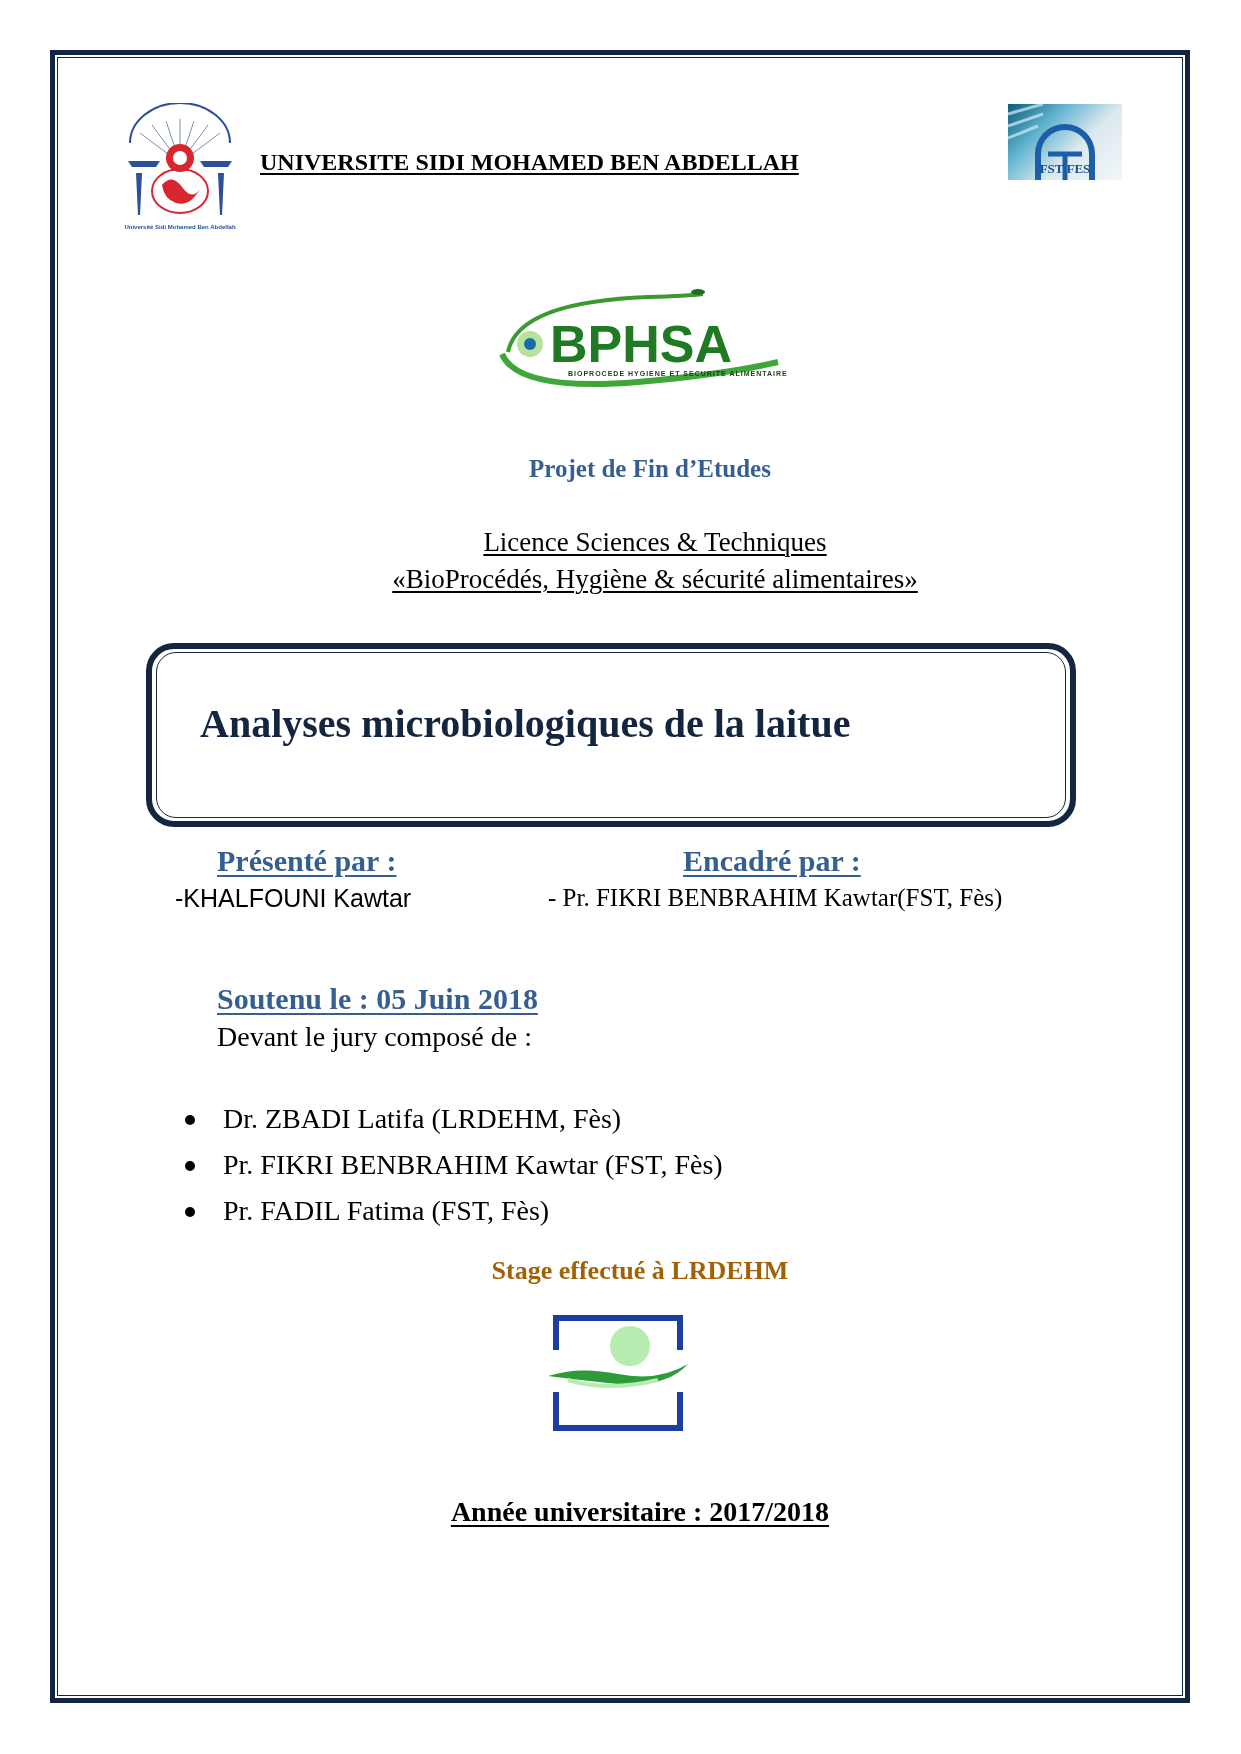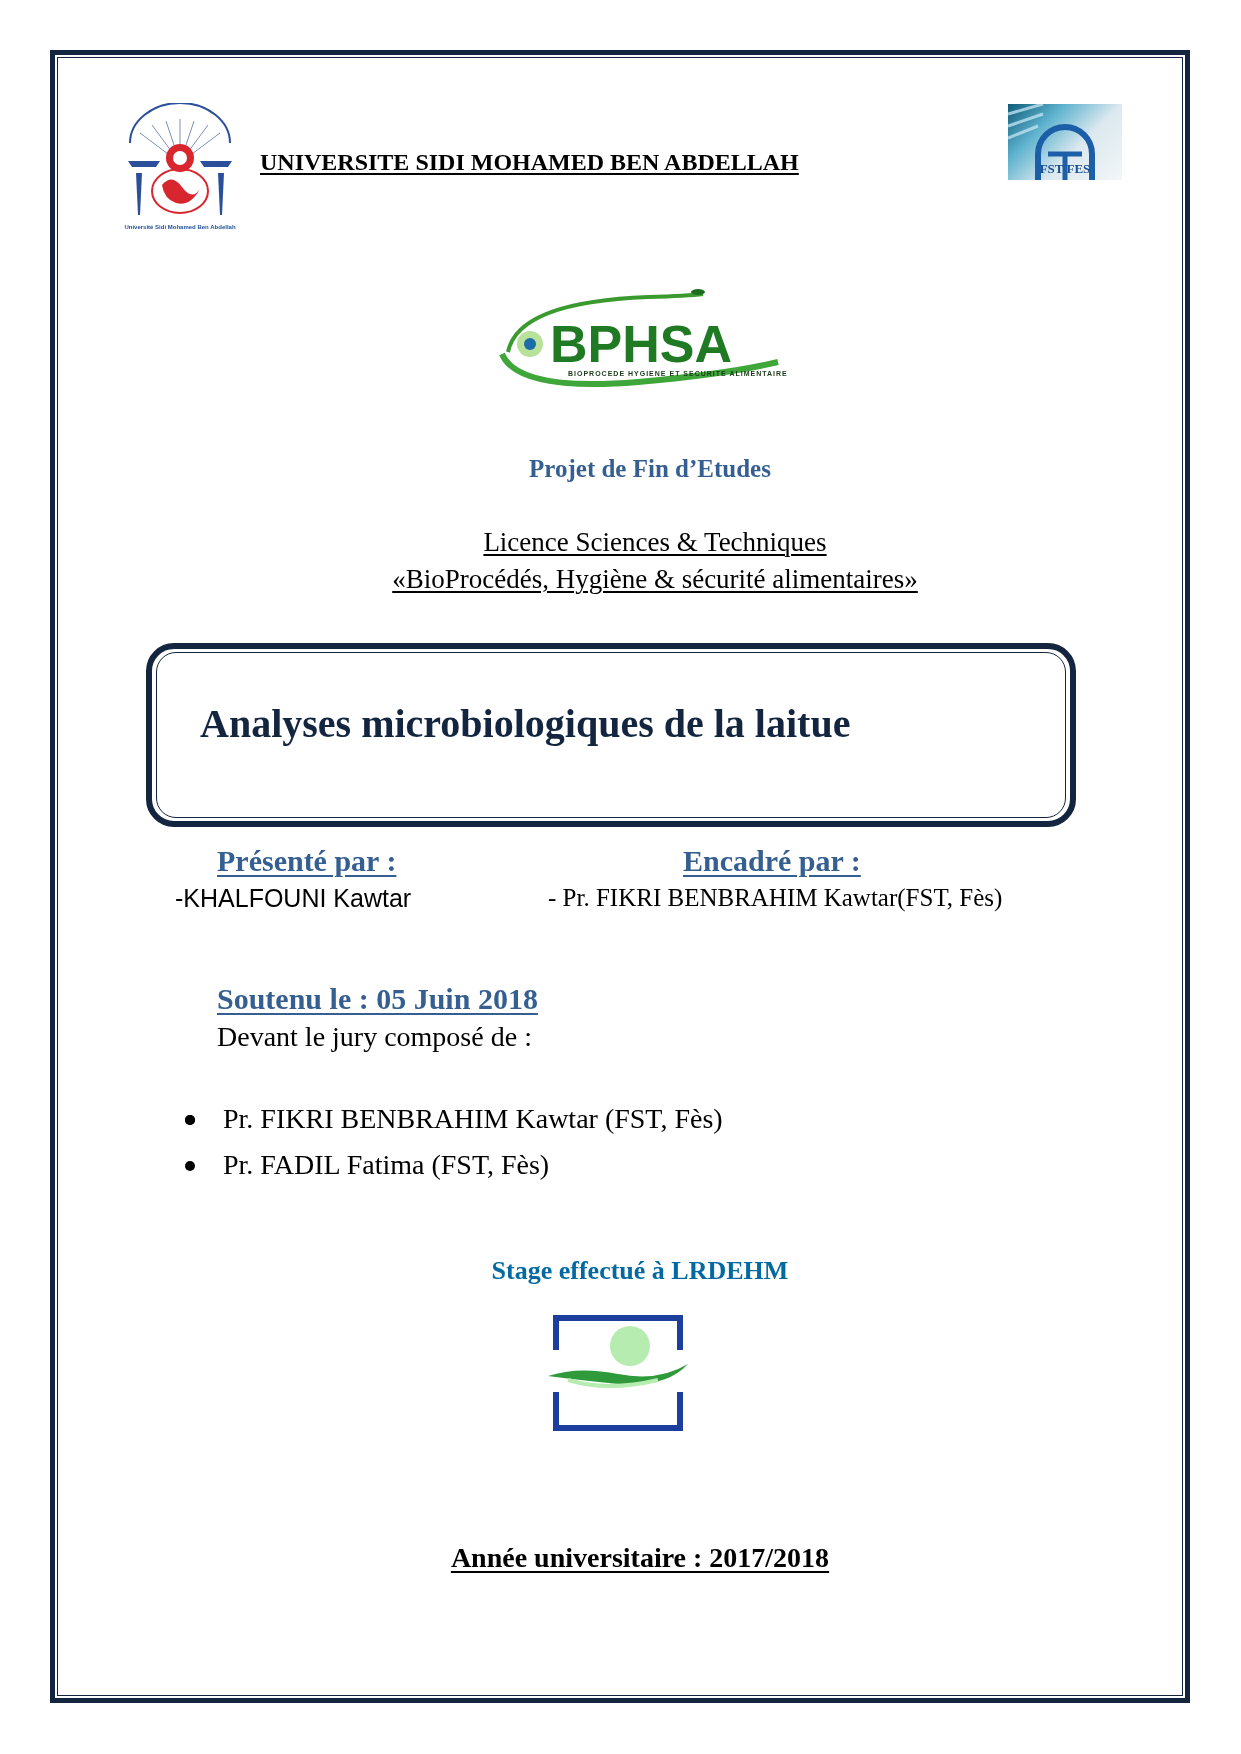--- a/index.html
+++ b/index.html
@@ -42,25 +42,25 @@
     .presenter { left: 175px; top: 881px; }
     .supervisors { left: 548px; top: 881px; }
 
     .defense-date { left: 217px; top: 982px; font-size: 30px; }
     .jury-intro { left: 217px; top: 1020px; font-size: 28px; }
 
     .jury-list { left: 185px; top: 1096px; margin: 0; padding: 0; list-style: none; }
     .jury-list li { font-size: 28px; line-height: 46px; position: relative; padding-left: 38px; }
     .jury-list li .bullet { position: absolute; left: 0; top: 19px; width: 10px; height: 10px; border-radius: 50%; background: #000; }
 
-    .internship { left: 300px; top: 1256px; width: 680px; text-align: center; font-weight: bold; font-size: 26px; color: #0369a1; }
+    .internship { left: 300px; top: 1256px; width: 680px; text-align: center; font-weight: bold; font-size: 26px; color: #a16207; }
 
     .lrdehm-logo { left: 548px; top: 1314px; width: 150px; height: 120px; }
 
-    .academic-year { left: 300px; top: 1542px; width: 680px; text-align: center; font-weight: bold; font-size: 28px; }
+    .academic-year { left: 300px; top: 1496px; width: 680px; text-align: center; font-weight: bold; font-size: 28px; }
     .academic-year span { text-decoration: underline; text-underline-offset: 4px; text-decoration-thickness: 2px; }
   </style>
 </head>
 <body>
 
 <div class="page-frame-outer"></div>
 <div class="page-frame-inner"></div>
 
 <div class="abs usmba-logo">
   <svg width="140" height="125" viewBox="0 0 140 125">
@@ -132,21 +132,21 @@
 
 <div class="abs heading-blue supervised-heading">Encadré par :</div>
 <div class="abs serif-text supervisors">
   <div>- Pr. FIKRI BENBRAHIM Kawtar(FST, Fès)</div>
 </div>
 
 <div class="abs heading-blue defense-date">Soutenu le : 05 Juin 2018</div>
 <div class="abs serif-text jury-intro">Devant le jury composé de :</div>
 
 <ul class="abs jury-list">
-  <li><span class="bullet"></span></li>
+  <li><span class="bullet"></span><span>Dr. ZBADI Latifa (LRDEHM, Fès)</span></li>
   <li><span class="bullet"></span><span>Pr. FIKRI BENBRAHIM Kawtar (FST, Fès)</span></li>
   <li><span class="bullet"></span><span>Pr. FADIL Fatima (FST, Fès)</span></li>
 </ul>
 
 <div class="abs internship">Stage effectué à LRDEHM</div>
 
 <div class="abs lrdehm-logo">
   <svg width="150" height="120" viewBox="0 0 150 120">
     <g fill="none" stroke="#1c3f9e" stroke-width="6">
       <polyline points="8,36 8,4 132,4 132,36"></polyline>

